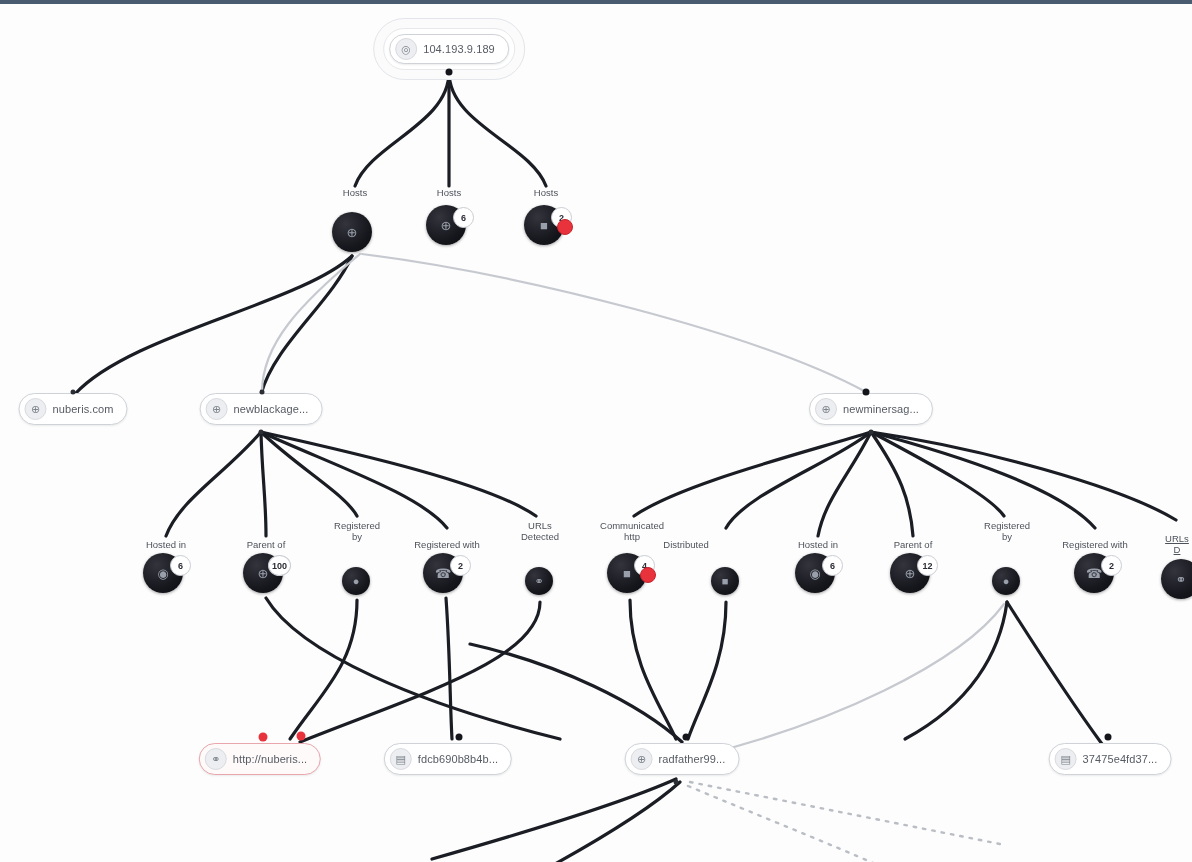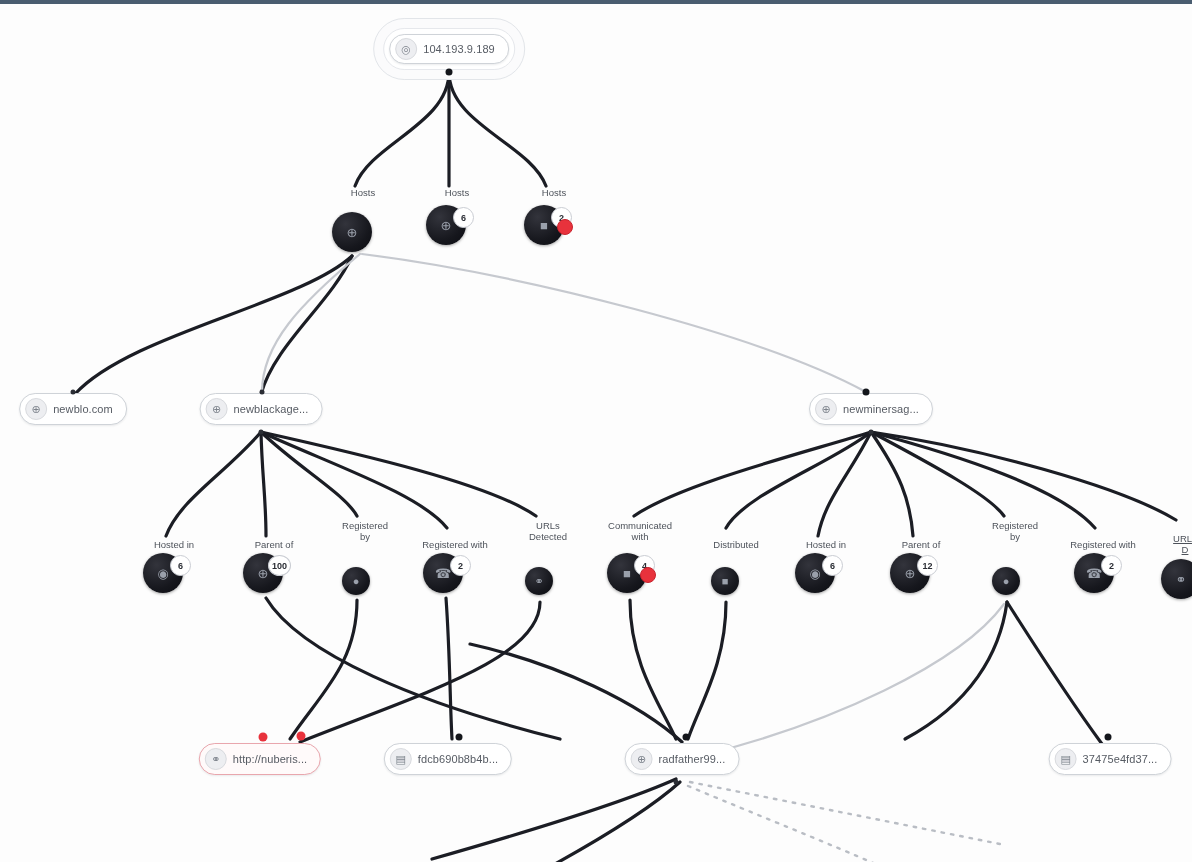--- a/index.html
+++ b/index.html
@@ -81,21 +81,20 @@
     background:#e8323c;border-color:#c7242e;color:#fff;
     width:16px;height:16px;min-width:16px;font-size:9px;
   }
 
   
   .elabel{
     position:absolute;transform:translate(-50%,-50%);
     text-align:center;font-size:9.5px;line-height:11px;
     color:#4d525a;white-space:pre-line;filter:blur(.3px);
     pointer-events:none;
-    margin-left:8px;
   }
   
   .anchor{
     position:absolute;width:7px;height:7px;border-radius:50%;
     background:#14161b;transform:translate(-50%,-50%);
   }
   .anchor.red{background:#e8323c;width:9px;height:9px;}
   .anchor.tiny{width:5px;height:5px;background:#2b2e35;}
 </style>
 </head>
@@ -176,21 +175,21 @@
     <div class="badge">6</div>
   </div>
   <div class="cluster" style="left:547px;top:224px;">
     <div class="disc">■</div>
     <div class="badge">2</div>
     <div class="badge alert"></div>
   </div>
 
   <div class="pill" style="left:73px;top:405px;">
     <span class="glyph">⊕</span>
-    <span class="ptxt">newblo.com</span>
+    <span class="ptxt">nuberis.com</span>
   </div>
   <div class="anchor tiny" style="left:73px;top:388px;"></div>
 
   <div class="pill" style="left:261px;top:405px;">
     <span class="glyph">⊕</span>
     <span class="ptxt">newblackage...</span>
   </div>
   <div class="anchor tiny" style="left:262px;top:388px;"></div>
   <div class="anchor tiny" style="left:261px;top:428px;"></div>
 
@@ -277,22 +276,22 @@
   <div class="elabel" style="left:546px;top:188px;">Hosts</div>
 
   <div class="elabel" style="left:166px;top:540px;">Hosted in</div>
   <div class="elabel" style="left:266px;top:540px;">Parent of</div>
   <div class="elabel" style="left:357px;top:527px;">Registered
 by</div>
   <div class="elabel" style="left:447px;top:540px;">Registered with</div>
   <div class="elabel" style="left:540px;top:527px;">URLs
 Detected</div>
   <div class="elabel" style="left:632px;top:527px;">Communicated
-with</div>
-  <div class="elabel" style="left:728px;top:540px;">Distributed</div>
+http</div>
+  <div class="elabel" style="left:686px;top:540px;">Distributed</div>
   <div class="elabel" style="left:818px;top:540px;">Hosted in</div>
   <div class="elabel" style="left:913px;top:540px;">Parent of</div>
   <div class="elabel" style="left:1007px;top:527px;">Registered
 by</div>
   <div class="elabel" style="left:1095px;top:540px;">Registered with</div>
   <div class="elabel" style="left:1177px;top:540px;text-decoration:underline;">URLs D</div>
 
 </div>
 
 </body></html>

